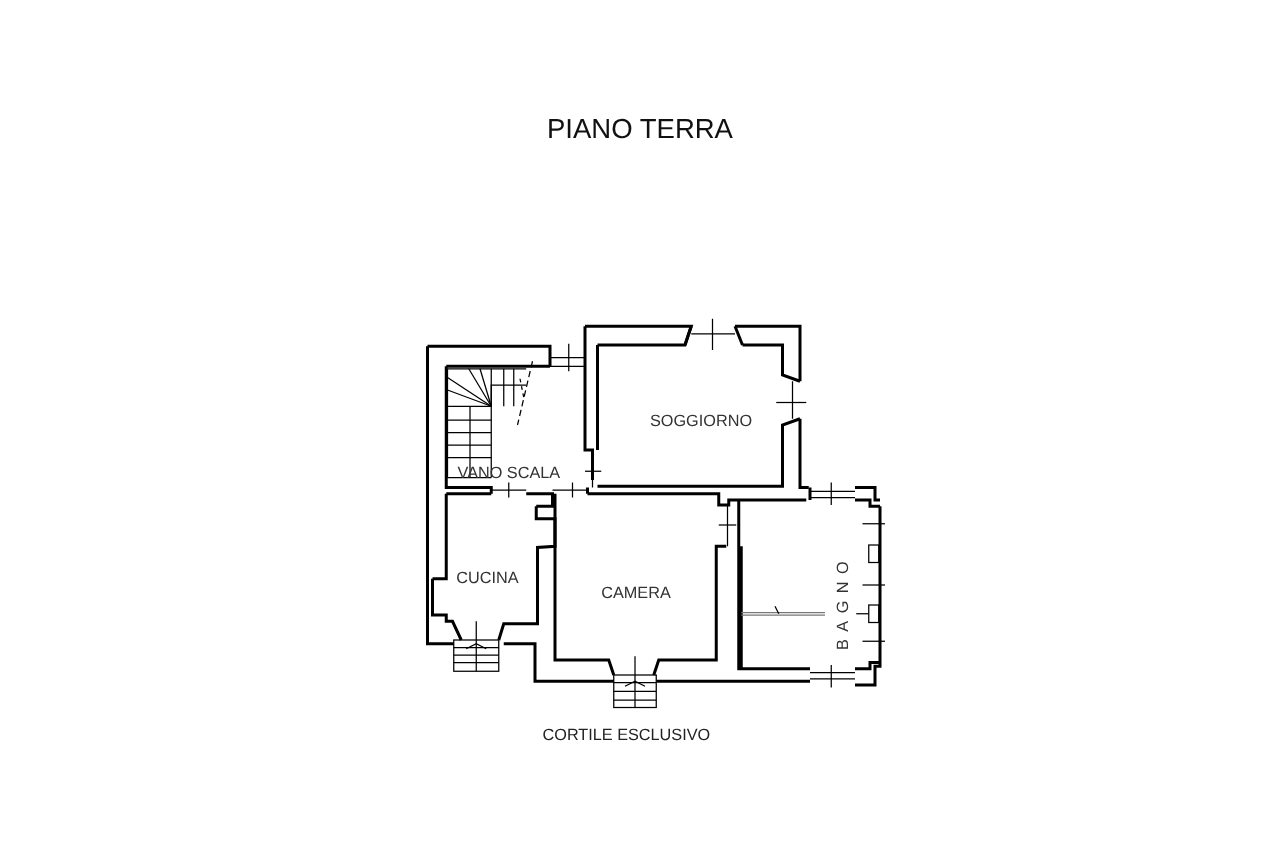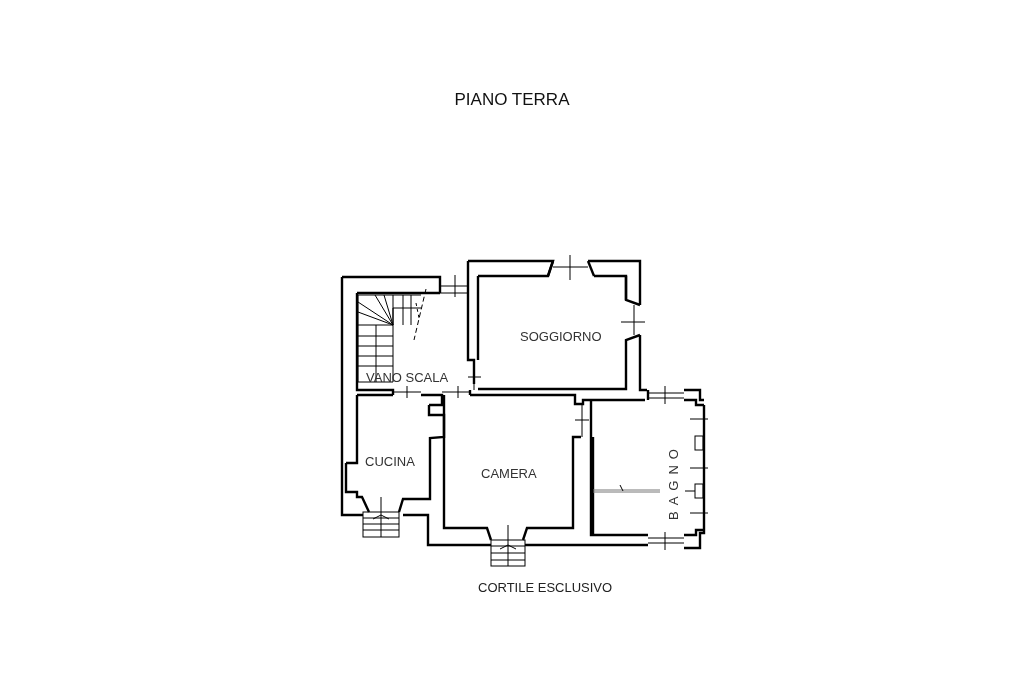--- a/index.html
+++ b/index.html
@@ -1,19 +1,19 @@
 <!DOCTYPE html>
 <html><head>
   <meta charset="utf-8">
   <style>
     html, body { margin: 0; padding: 0; background: #ffffff; }
     body { width: 1024px; height: 682px; position: relative; overflow: hidden; font-family: "Liberation Sans", sans-serif; }
-    .title { position: absolute; left: 0; top: 90px; width: 1024px; text-align: center; font-size: 17px; color: #111; letter-spacing: 0px; }
+    .title { position: absolute; left: 0; top: 90px; width: 1024px; text-align: center; font-size: 22px; color: #111; letter-spacing: 0px; }
     .title span { position: relative; left: 0px; }
-    .caption { position: absolute; left: 434px; top: 580px; font-size: 13px; color: #222; margin-left: 44px; }
+    .caption { position: absolute; left: 434px; top: 580px; font-size: 13px; color: #222; }
     svg.plan { position: absolute; left: 0; top: 0; }
     .lbl { font-family: "Liberation Sans", sans-serif; font-size: 13px; fill: #333; }
     .wall { fill: none; stroke: #000; stroke-width: 2.4; stroke-linejoin: miter; }
     .thin { fill: none; stroke: #000; stroke-width: 1; }
     .grey { fill: none; stroke: #777; stroke-width: 1; }
   </style>
 </head>
 <body>
 
 <div class="title"><span>PIANO TERRA</span></div>

